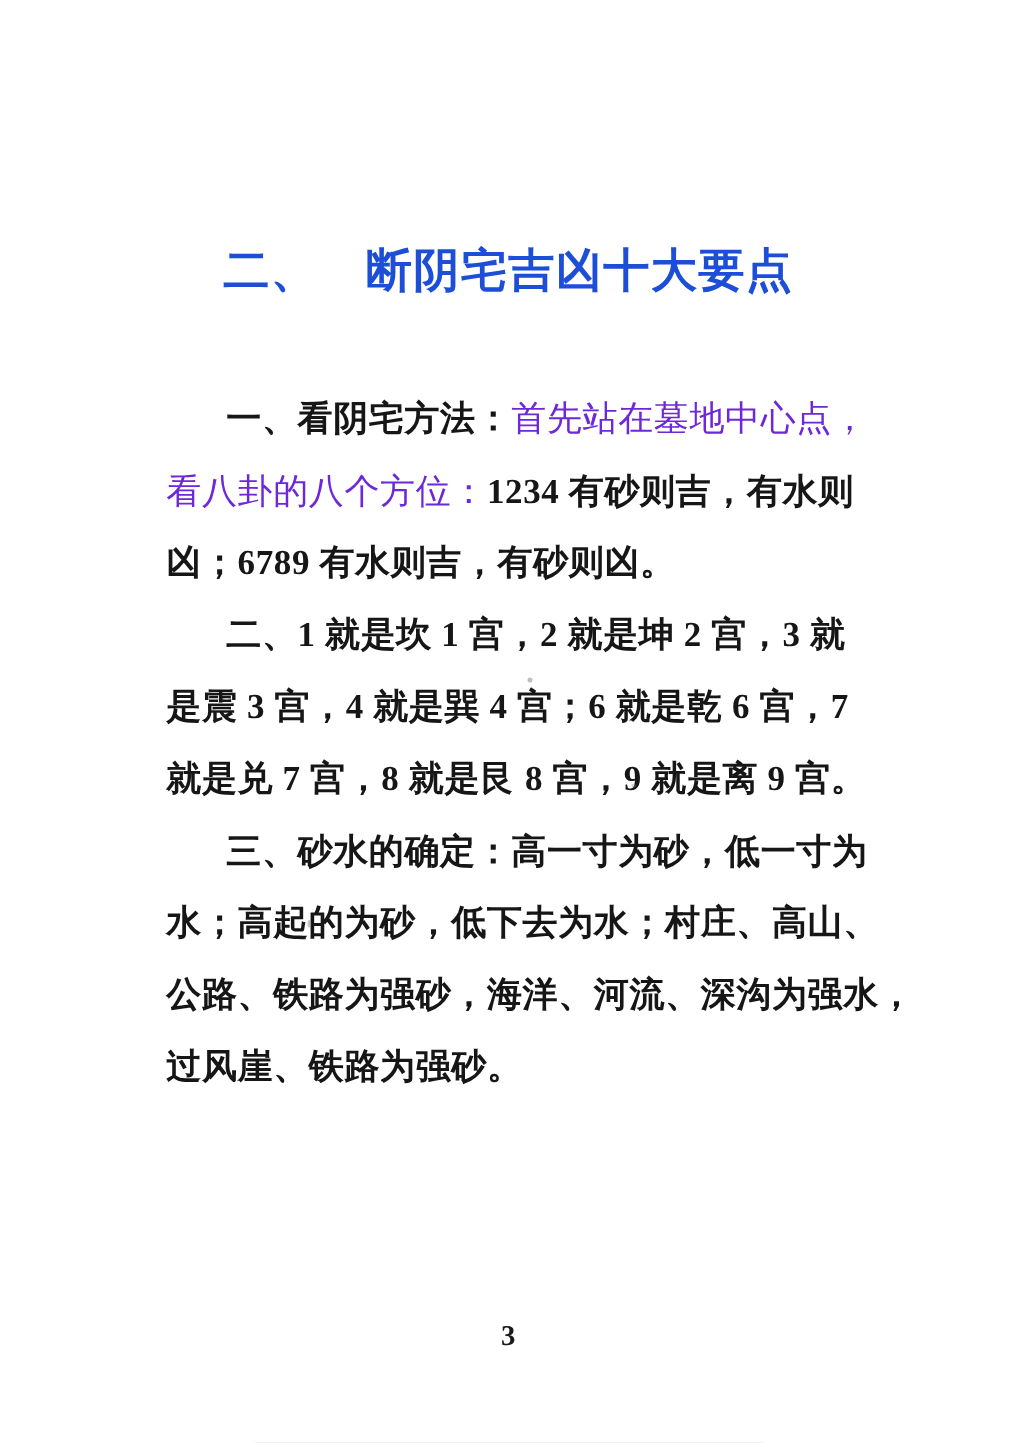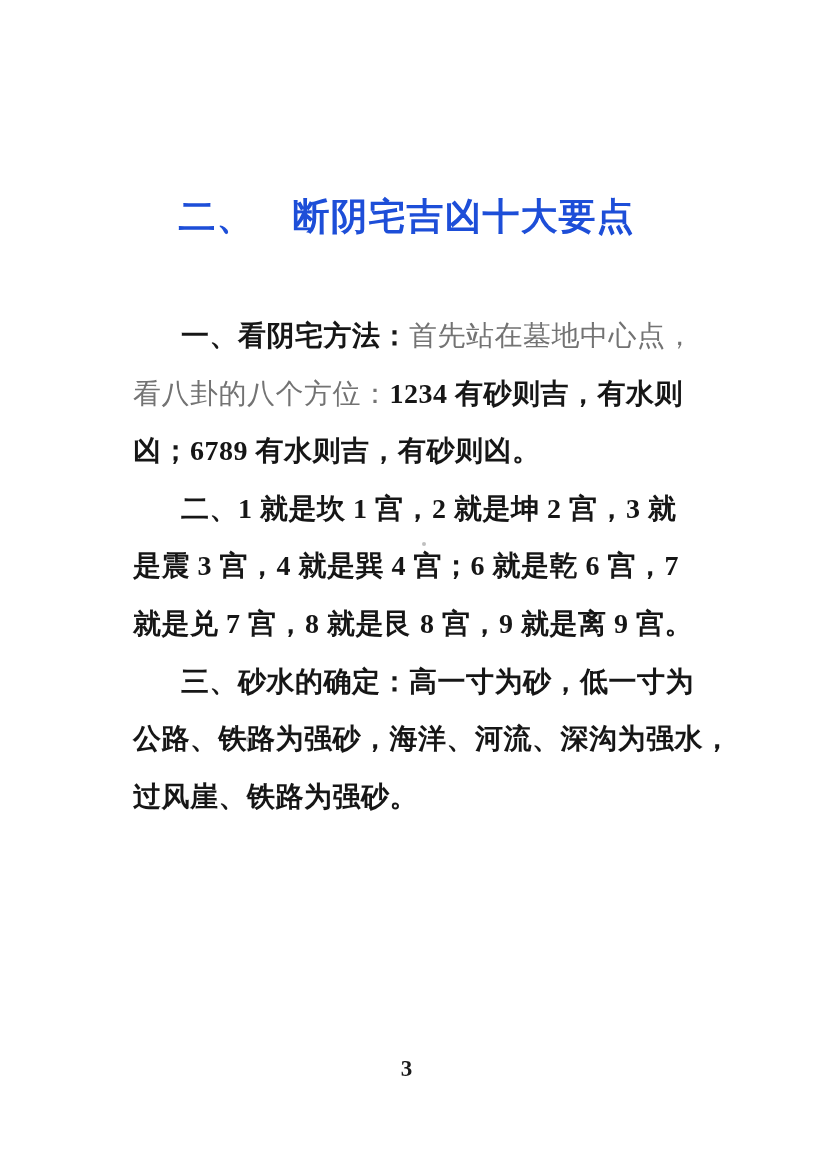--- a/index.html
+++ b/index.html
@@ -28,21 +28,21 @@
     font-size:28px;
     line-height:57.6px;
     letter-spacing:0.5px;
   }
   .line{
     height:57.6px;
     white-space:nowrap;
   }
   .line.indent{padding-left:48px;}
   .seg-bold{font-weight:bold;}
-  .seg-regular{font-weight:normal;color:#737373;}
+  .seg-regular{font-weight:normal;color:#6d28d9;}
   .page-number{
     position:absolute;
     top:1056px;left:0;width:100%;
     text-align:center;
     font-size:23px;
     font-weight:bold;
     color:#1a1a1a;
   }
   
   .speck{position:absolute;background:#8a8a8a;border-radius:50%;opacity:.55;}
@@ -62,20 +62,21 @@
         <div class="line"><span class="seg-regular">看八卦的八个方位：</span><span class="seg-bold">1234 有砂则吉，有水则</span></div>
         <div class="line"><span class="seg-bold">凶；6789 有水则吉，有砂则凶。</span></div>
       </div>
       <div>
         <div class="line indent"><span class="seg-bold">二、1 就是坎 1 宫，2 就是坤 2 宫，3 就</span></div>
         <div class="line"><span class="seg-bold">是震 3 宫，4 就是巽 4 宫；6 就是乾 6 宫，7</span></div>
         <div class="line"><span class="seg-bold">就是兑 7 宫，8 就是艮 8 宫，9 就是离 9 宫。</span></div>
       </div>
       <div>
         <div class="line indent"><span class="seg-bold">三、砂水的确定：</span><span class="seg-bold">高一寸为砂，低一寸为</span></div>
+        <div class="line"><span class="seg-bold">水；高起的为砂，低下去为水；村庄、高山、</span></div>
         <div class="line"><span class="seg-bold">公路、铁路为强砂，海洋、河流、深沟为强水，</span></div>
         <div class="line"><span class="seg-bold">过风崖、铁路为强砂。</span></div>
       </div>
     </div>
 
   <div class="page-number">3</div>
 
   <div class="speck s1"></div>
   <div class="speck s2"></div>
   <div class="speck s3"></div>

